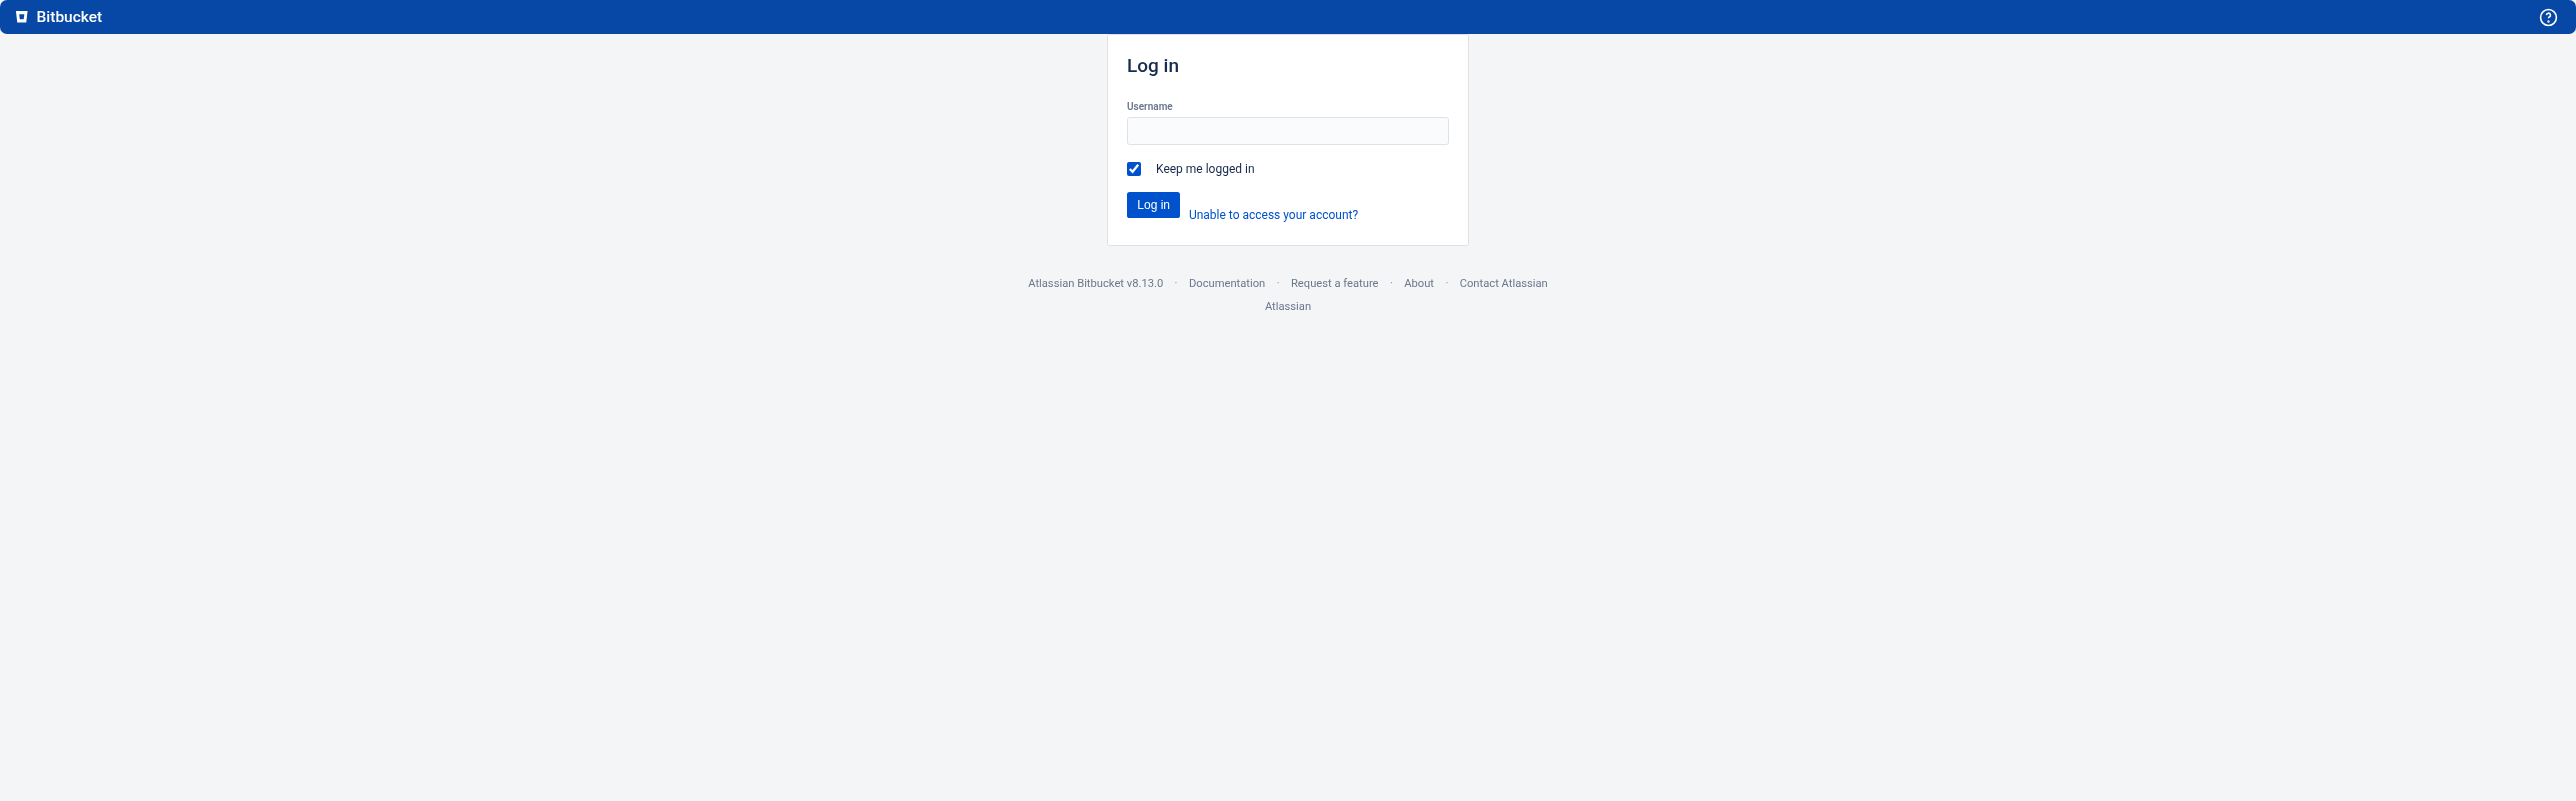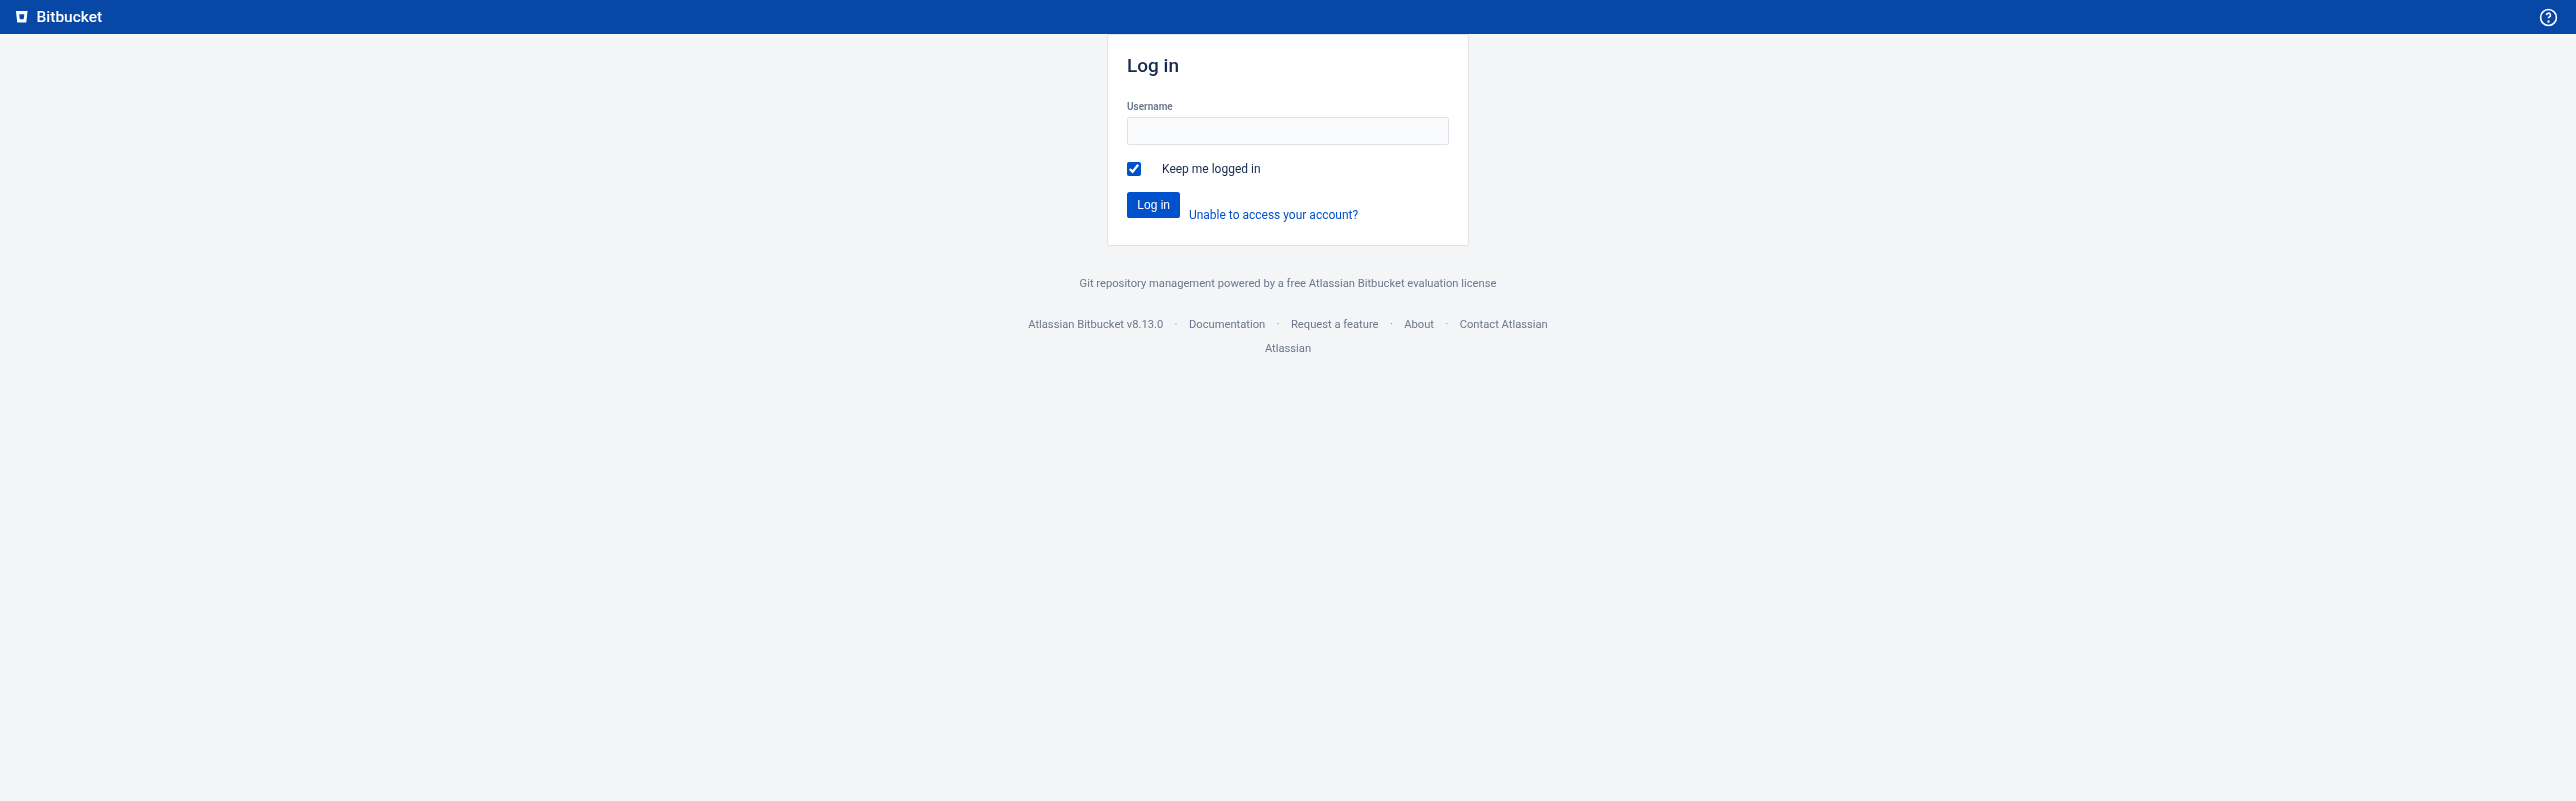--- a/index.html
+++ b/index.html
@@ -12,20 +12,21 @@
       background: #f4f5f7;
       color: #172b4d;
     }
     .header {
       background: #0747a6;
       height: 34px;
       display: flex;
       align-items: center;
       justify-content: space-between;
       padding: 0 14px;
+      border-radius: 7px;
     }
     .logo-wrap {
       display: flex;
       align-items: center;
       gap: 7px;
     }
     .logo-icon {
       width: 15.5px;
       height: 15.5px;
       display: flex;
@@ -78,21 +79,21 @@
       height: 28px;
       border: 1.7px solid #dfe1e6;
       border-radius: 2.6px;
       padding: 3.4px 7px;
       font-size: 12px;
       background: #fafbfc;
     }
     .checkbox-row {
       display: flex;
       align-items: center;
-      gap: 21px;
+      gap: 15px;
       margin-bottom: 12px;
       margin-top: 17px;
     }
     .checkbox-row input[type="checkbox"] {
       width: 14px;
       height: 14px;
       accent-color: #0052cc;
       cursor: pointer;
     }
     .checkbox-row label {
@@ -179,21 +180,20 @@
     </div>
 
     <div class="action-row">
       <button class="login-button">Log in</button>
       <a href="#" class="help-link">Unable to access your account?</a>
     </div>
   </div>
 </main>
 
 <footer class="footer">
-  <div>Git repository management powered by a free Atlassian Bitbucket evaluation license</div>
   <div class="footer-links">
     <span>Atlassian Bitbucket v8.13.0</span>
     <span class="footer-dot">·</span>
     <a href="#">Documentation</a>
     <span class="footer-dot">·</span>
     <a href="#">Request a feature</a>
     <span class="footer-dot">·</span>
     <a href="#">About</a>
     <span class="footer-dot">·</span>
     <a href="#">Contact Atlassian</a>

